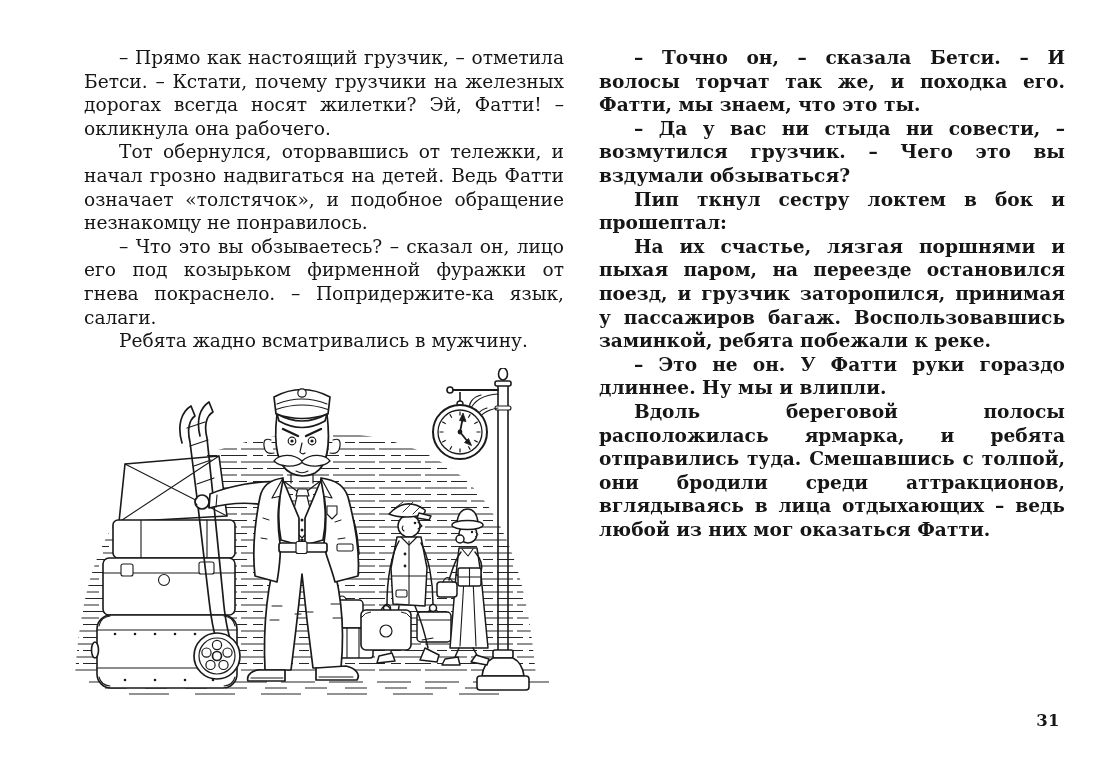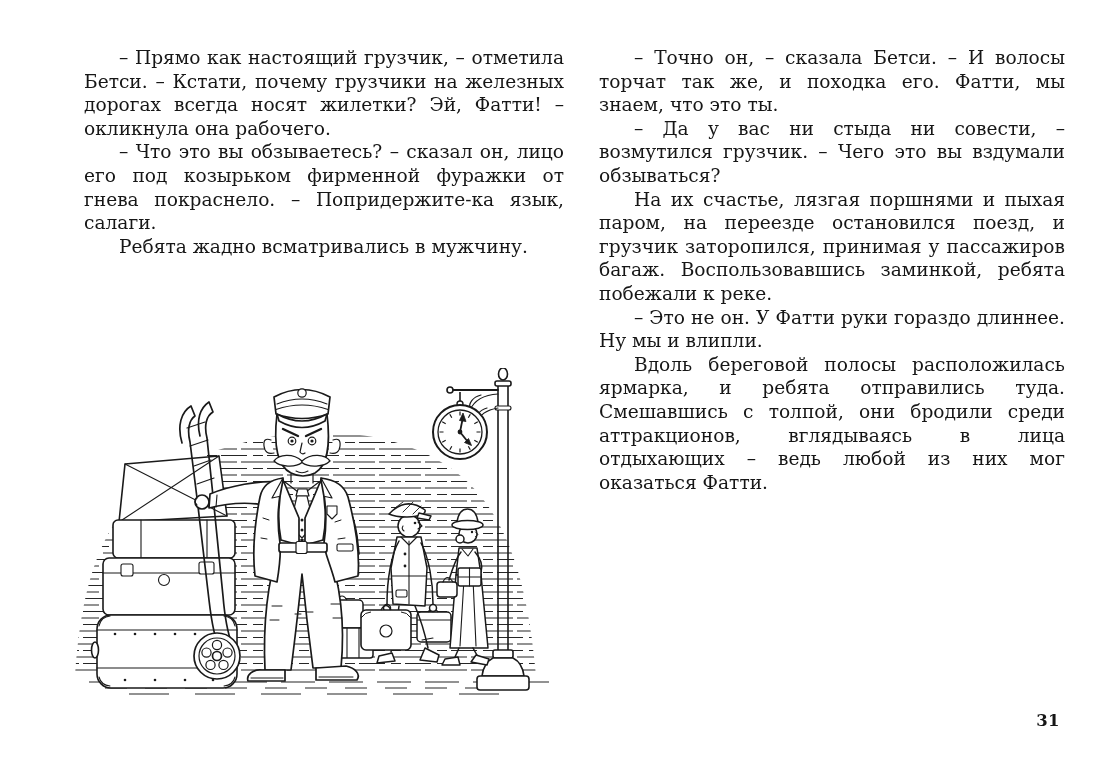--- a/index.html
+++ b/index.html
@@ -2,43 +2,45 @@
 <html lang="ru"><head>
 <meta charset="utf-8">
 <style>
   html,body{margin:0;padding:0;background:#ffffff;}
   .spread{
     position:relative;width:1100px;height:778px;background:#ffffff;overflow:hidden;
     font-family:"DejaVu Serif","Liberation Serif",serif;color:#161616;margin-left:24px;
   }
   .col{position:absolute;top:46px;text-align:justify;font-size:18.6px;line-height:23.6px;}
   .col.left{left:60px;width:480px;}
-  .col.right{left:575px;width:466px;}
+  .col.right{left:575px;width:466px;font-weight:bold;}
   .para{margin:0;text-indent:35px;text-align-last:left;}
   .illustration{position:absolute;left:45px;top:368px;width:515px;height:330px;}
   .page-number{
     position:absolute;left:1004px;top:711px;width:40px;text-align:center;
     font-weight:bold;font-size:16.5px;letter-spacing:.3px;
   }
   svg{display:block;}
 </style>
 </head>
 <body>
 
 <div class="spread">
 
   <div class="col left">
       <p class="para">– Прямо как настоящий грузчик, – отметила Бетси. – Кстати, почему грузчики на железных дорогах всегда носят жилетки? Эй, Фатти! – окликнула она рабочего.</p>
+      <p class="para">Тот обернулся, оторвавшись от тележки, и начал грозно надвигаться на детей. Ведь Фатти означает «толстячок», и подобное обращение незнакомцу не понравилось.</p>
       <p class="para">– Что это вы обзываетесь? – сказал он, лицо его под козырьком фирменной фуражки от гнева покраснело. – Попридержите-ка язык, салаги.</p>
       <p class="para">Ребята жадно всматривались в мужчину.</p>
     </div>
 
   <div class="col right">
       <p class="para">– Точно он, – сказала Бетси. – И волосы торчат так же, и походка его. Фатти, мы знаем, что это ты.</p>
       <p class="para">– Да у вас ни стыда ни совести, – возмутился грузчик. – Чего это вы вздумали обзываться?</p>
+      <p class="para">Пип ткнул сестру локтем в бок и прошептал:</p>
       <p class="para">На их счастье, лязгая поршнями и пыхая паром, на переезде остановился поезд, и грузчик заторопился, принимая у пассажиров багаж. Воспользовавшись заминкой, ребята побежали к реке.</p>
       <p class="para">– Это не он. У Фатти руки гораздо длиннее. Ну мы и влипли.</p>
       <p class="para">Вдоль береговой полосы расположилась ярмарка, и ребята отправились туда. Смешавшись с толпой, они бродили среди аттракционов, вглядываясь в лица отдыхающих – ведь любой из них мог оказаться Фатти.</p>
     </div>
 
   <svg class="illustration" viewBox="0 0 515 330" width="515" height="330" xmlns="http://www.w3.org/2000/svg">
     <defs>
       <pattern id="hatch" width="46" height="13" patternUnits="userSpaceOnUse">
         <path d="M0 3 H30 M34 3 H46" stroke="#262626" stroke-width="1.15" fill="none"></path>
         <path d="M0 9.5 H10 M14 9.5 H40" stroke="#262626" stroke-width="1.15" fill="none"></path>

